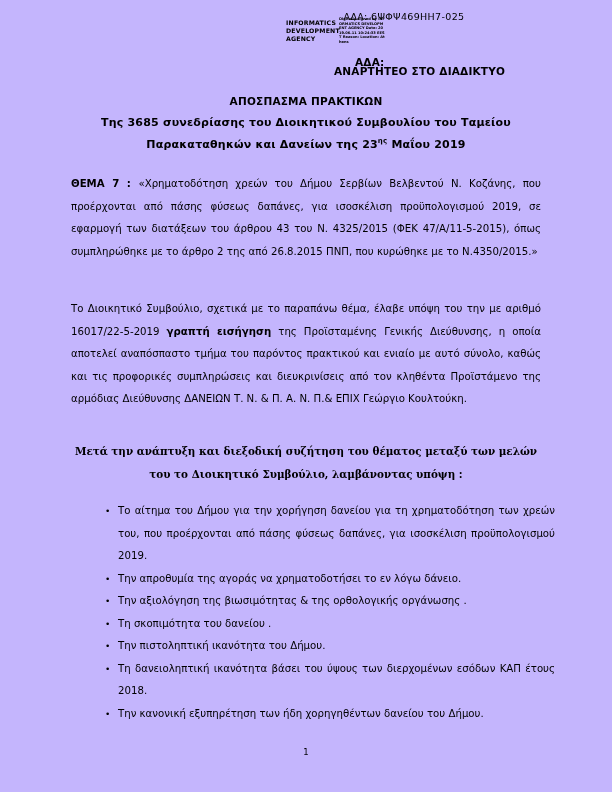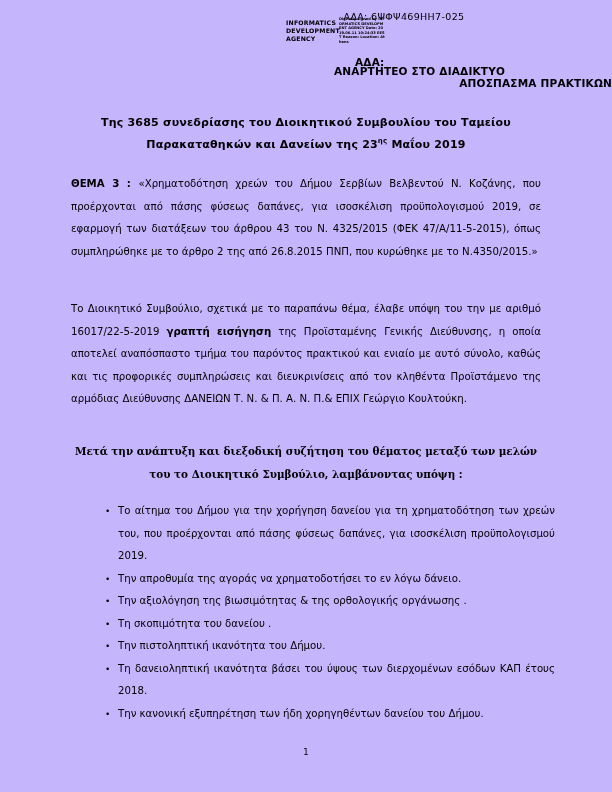--- a/index.html
+++ b/index.html
@@ -80,21 +80,21 @@
   .doc-title {
     position: absolute;
     left: 0;
     width: 612px;
     text-align: center;
     font-weight: bold;
     font-size: 10.5px;
     letter-spacing: 0.2px;
     white-space: nowrap;
   }
-  .title1 { top: 77px; text-align: right; }
+  .title1 { top: 95px; }
   .title2 { top: 116px; font-size: 11px; }
   .title3 { top: 137px; font-size: 11px; }
   .title3 sup { font-size: 7px; vertical-align: super; }
 
   
   .body-block {
     position: absolute;
     left: 71px;
     width: 470px;
     font-size: 10.2px;
@@ -171,21 +171,21 @@
 
   <div class="ada-label">ΑΔΑ:</div>
 
   <div class="doc-title title1">ΑΠΟΣΠΑΣΜΑ ΠΡΑΚΤΙΚΩΝ</div>
   <div class="doc-title title2">Της 3685 συνεδρίασης του Διοικητικού Συμβουλίου του Ταμείου</div>
   <div class="doc-title title3">
     <span>Παρακαταθηκών και Δανείων της 23</span><sup>ης</sup><span> Μαΐου 2019</span>
   </div>
 
   <div class="body-block p-thema">
-    <b>ΘΕΜΑ 3 : </b><span>«Χρηματοδότηση χρεών του Δήμου Σερβίων Βελβεντού Ν. Κοζάνης, που προέρχονται από πάσης φύσεως δαπάνες, για ισοσκέλιση προϋπολογισμού 2019, σε εφαρμογή των διατάξεων του άρθρου 43 του Ν. 4325/2015 (ΦΕΚ 47/Α/11-5-2015), όπως συμπληρώθηκε με το άρθρο 2 της από 26.8.2015 ΠΝΠ, που κυρώθηκε με το Ν.4350/2015.»</span>
+    <b>ΘΕΜΑ 7 : </b><span>«Χρηματοδότηση χρεών του Δήμου Σερβίων Βελβεντού Ν. Κοζάνης, που προέρχονται από πάσης φύσεως δαπάνες, για ισοσκέλιση προϋπολογισμού 2019, σε εφαρμογή των διατάξεων του άρθρου 43 του Ν. 4325/2015 (ΦΕΚ 47/Α/11-5-2015), όπως συμπληρώθηκε με το άρθρο 2 της από 26.8.2015 ΠΝΠ, που κυρώθηκε με το Ν.4350/2015.»</span>
   </div>
 
   <div class="body-block p-ds">
     <span>Το Διοικητικό Συμβούλιο, σχετικά με το παραπάνω θέμα, έλαβε υπόψη του την με αριθμό 16017/22-5-2019 </span><b>γραπτή εισήγηση</b><span> της Προϊσταμένης Γενικής Διεύθυνσης, η οποία αποτελεί αναπόσπαστο τμήμα του παρόντος πρακτικού και ενιαίο με αυτό σύνολο, καθώς και τις προφορικές συμπληρώσεις και διευκρινίσεις από τον κληθέντα Προϊστάμενο της αρμόδιας Διεύθυνσης ΔΑΝΕΙΩΝ Τ. Ν. &amp; Π. Α. Ν. Π.&amp; ΕΠΙΧ Γεώργιο Κουλτούκη.</span>
   </div>
 
   <div class="heading-bold">Μετά την ανάπτυξη και διεξοδική συζήτηση του θέματος μεταξύ των μελών του το Διοικητικό Συμβούλιο, λαμβάνοντας υπόψη :</div>
 
   <ul class="bullets">
     <li>Το αίτημα του Δήμου  για την χορήγηση δανείου για τη χρηματοδότηση των χρεών του, που προέρχονται από πάσης φύσεως δαπάνες, για ισοσκέλιση προϋπολογισμού 2019.</li>

